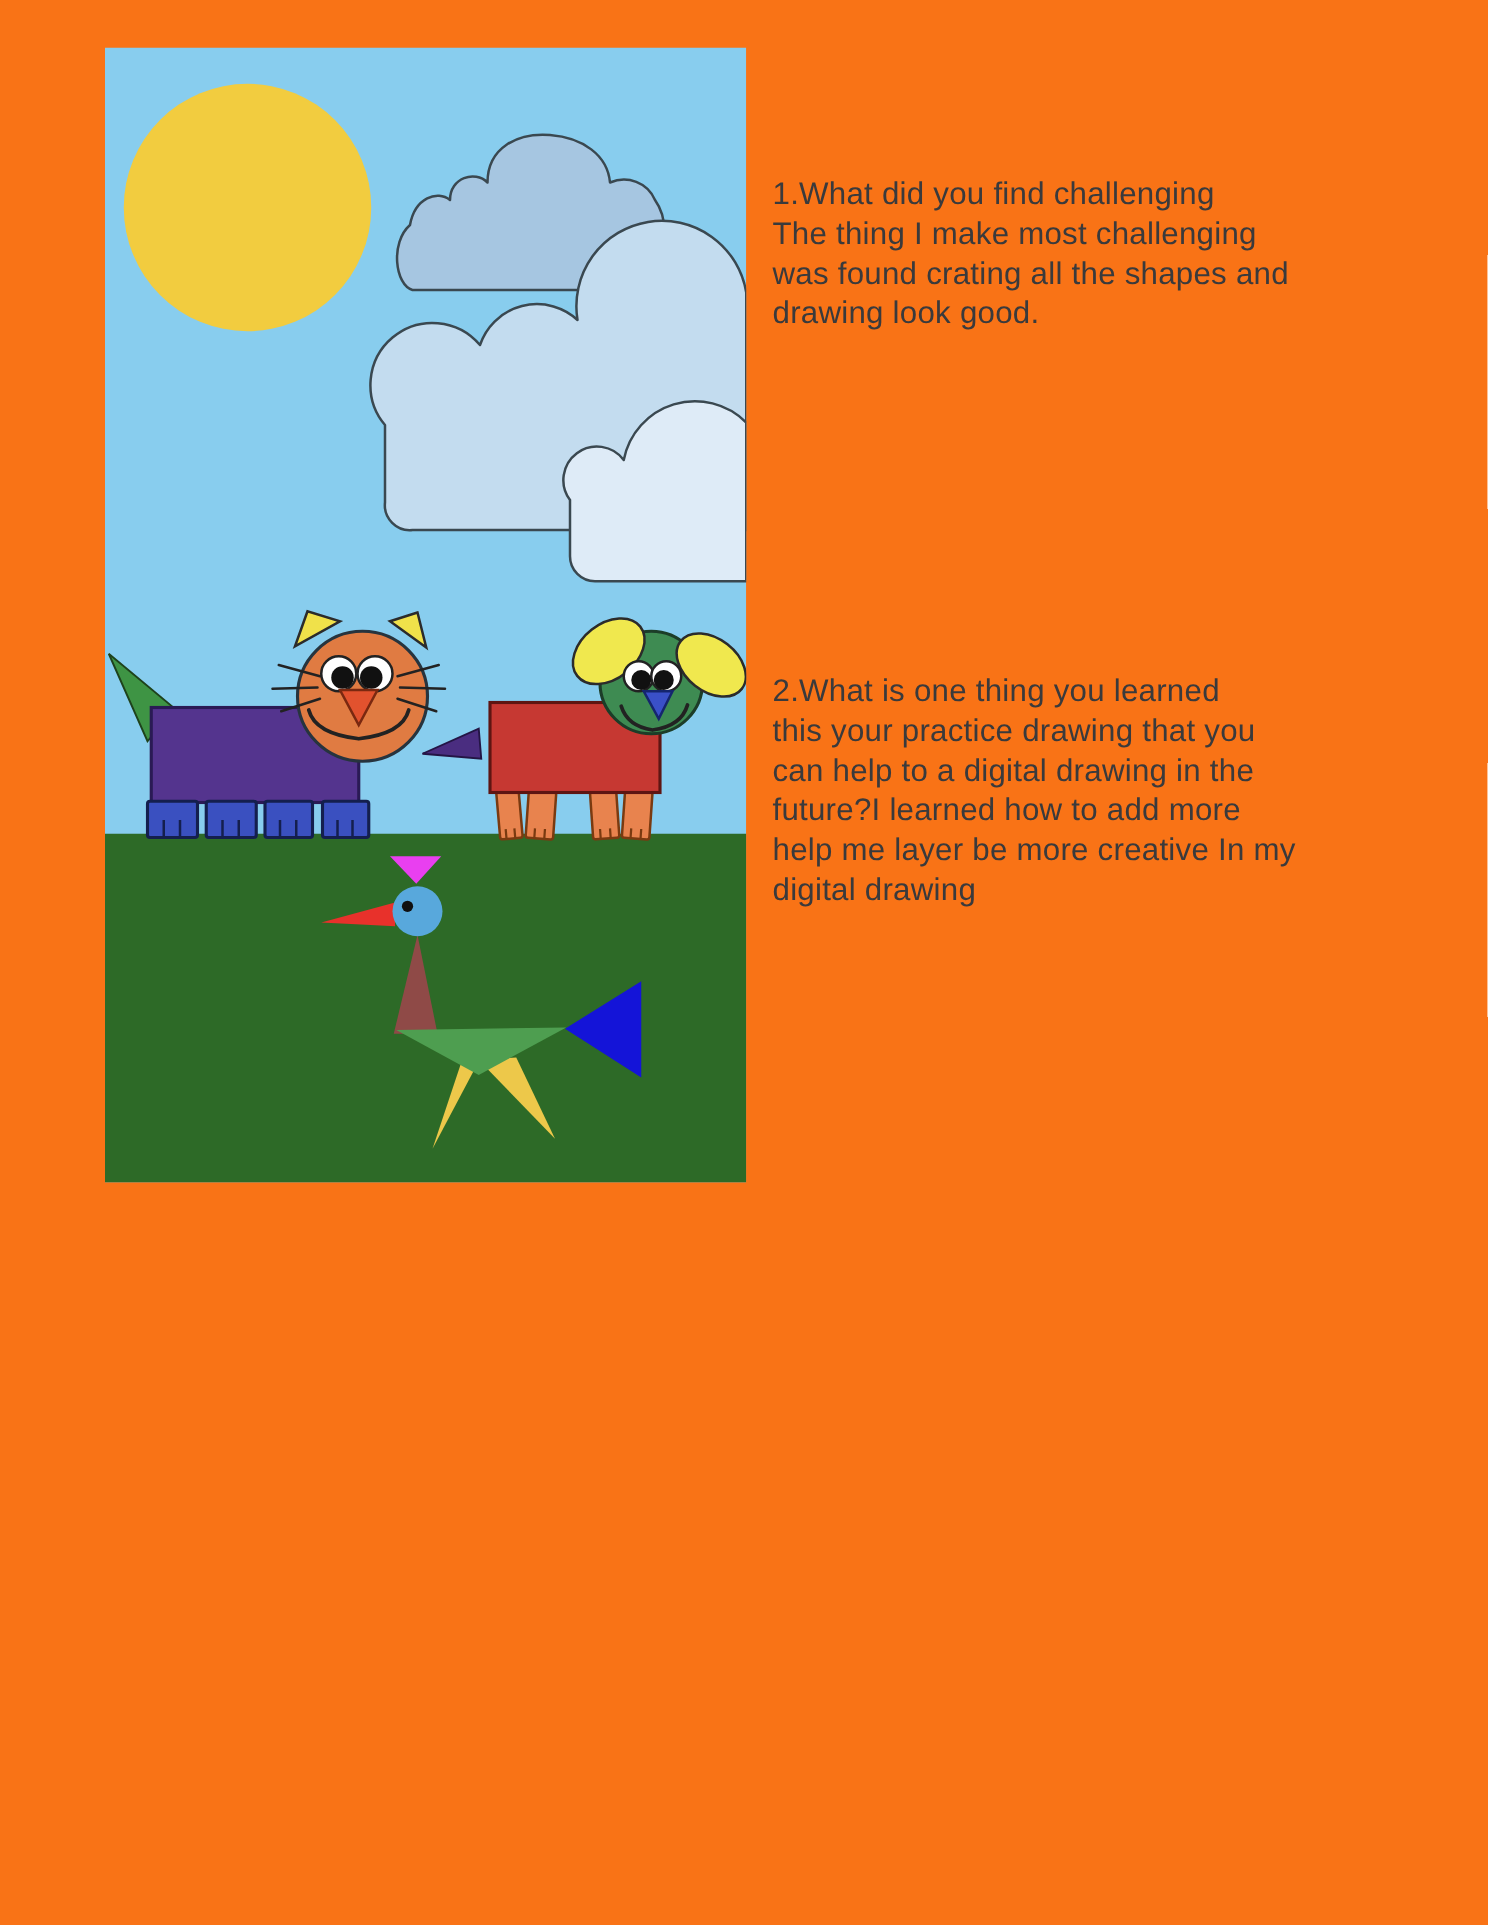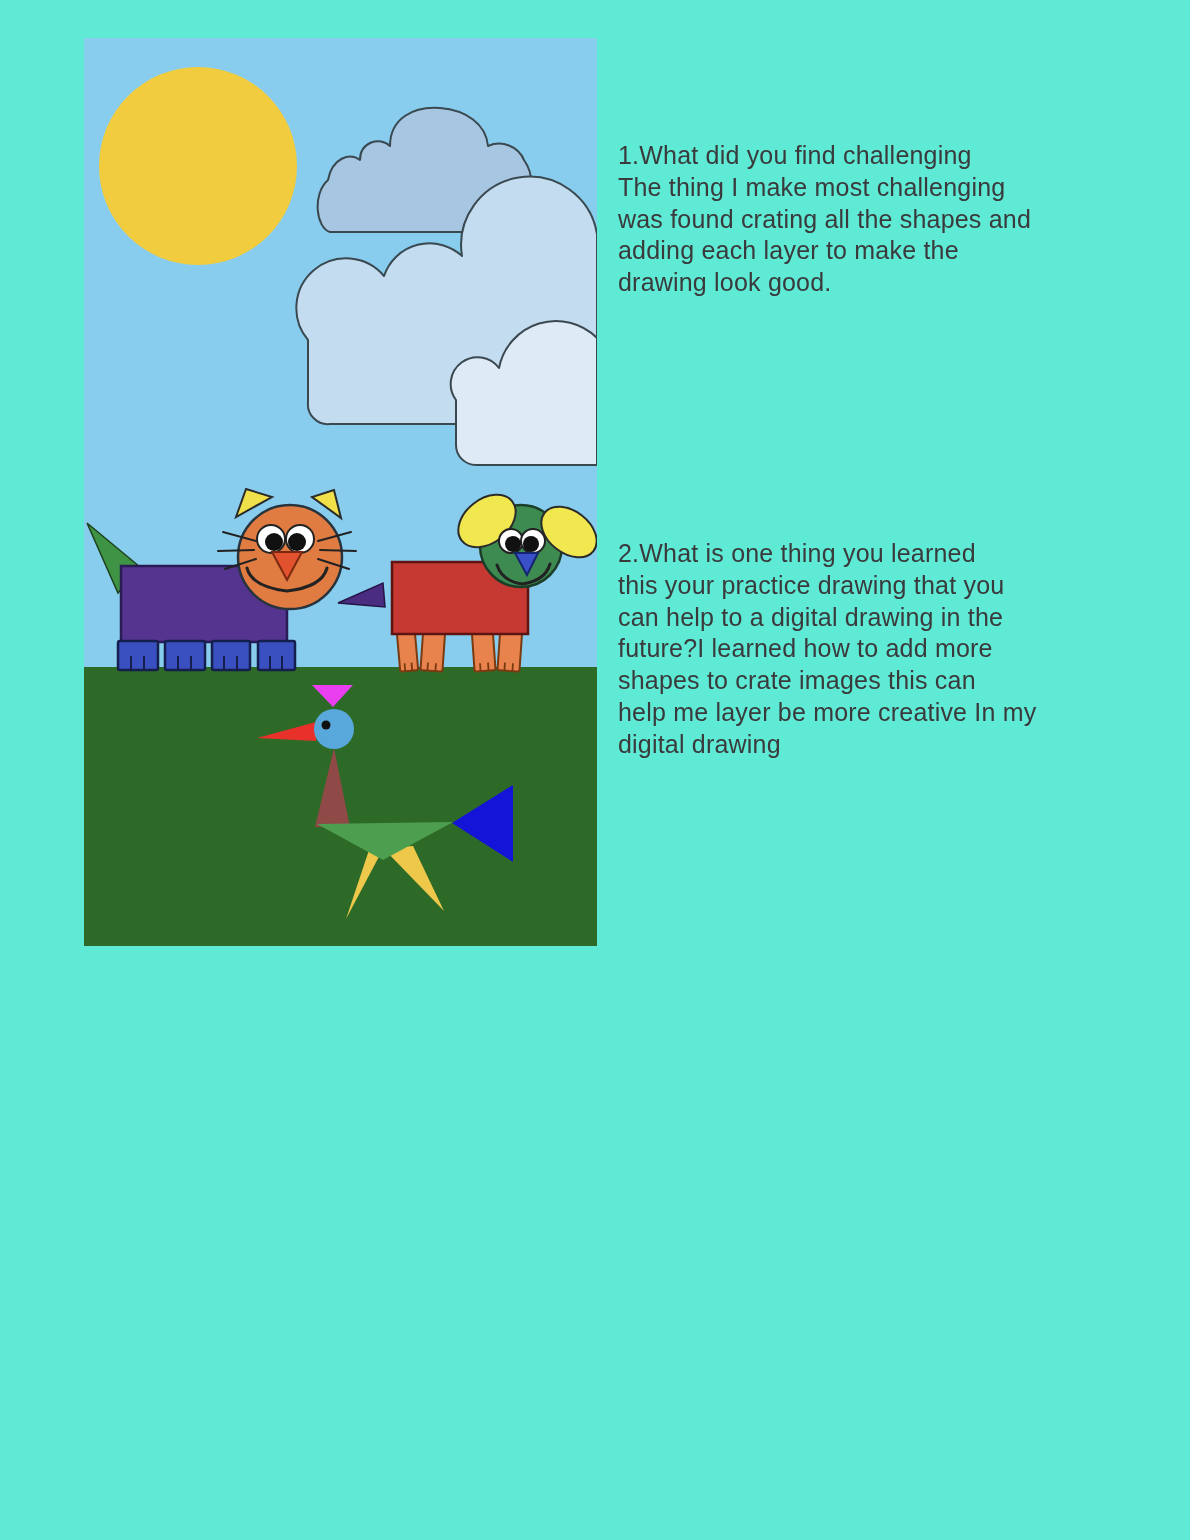--- a/index.html
+++ b/index.html
@@ -1,19 +1,19 @@
 <!DOCTYPE html>
 <html><head>
 <meta charset="utf-8">
 <style>
   html,body{margin:0;padding:0;background:#fff;}
   .page{
     position:relative;
     width:1190px;height:1540px;
-    background:#5eead4;
+    background:#f97316;
     font-family:"Liberation Sans", sans-serif;
     overflow:hidden;
   }
   .artwork{
     position:absolute;
     left:84px;top:38px;
     width:513px;height:908px;
   }
   .artwork svg{display:block;width:513px;height:908px;}
   .qa-block{
@@ -144,27 +144,25 @@
         <polygon points="233,786 369,784 299,822" fill="#4E9E50"></polygon>
       </g>
 
     </svg>
   </div>
 
   <div class="qa-block qa1">
     <div class="line">1.What did you find challenging</div>
     <div class="line">The thing I make most challenging</div>
     <div class="line">was found crating all the shapes and</div>
-    <div class="line">adding each layer to make the</div>
     <div class="line">drawing look good.</div>
   </div>
 
   <div class="qa-block qa2">
     <div class="line">2.What is one thing you learned</div>
     <div class="line">this your practice drawing that you</div>
     <div class="line">can help to a digital drawing in the</div>
     <div class="line">future?I learned how to add more</div>
-    <div class="line">shapes to crate images this can</div>
     <div class="line">help me layer be more creative In my</div>
     <div class="line">digital drawing</div>
   </div>
 
 </div>
 
 </body></html>

